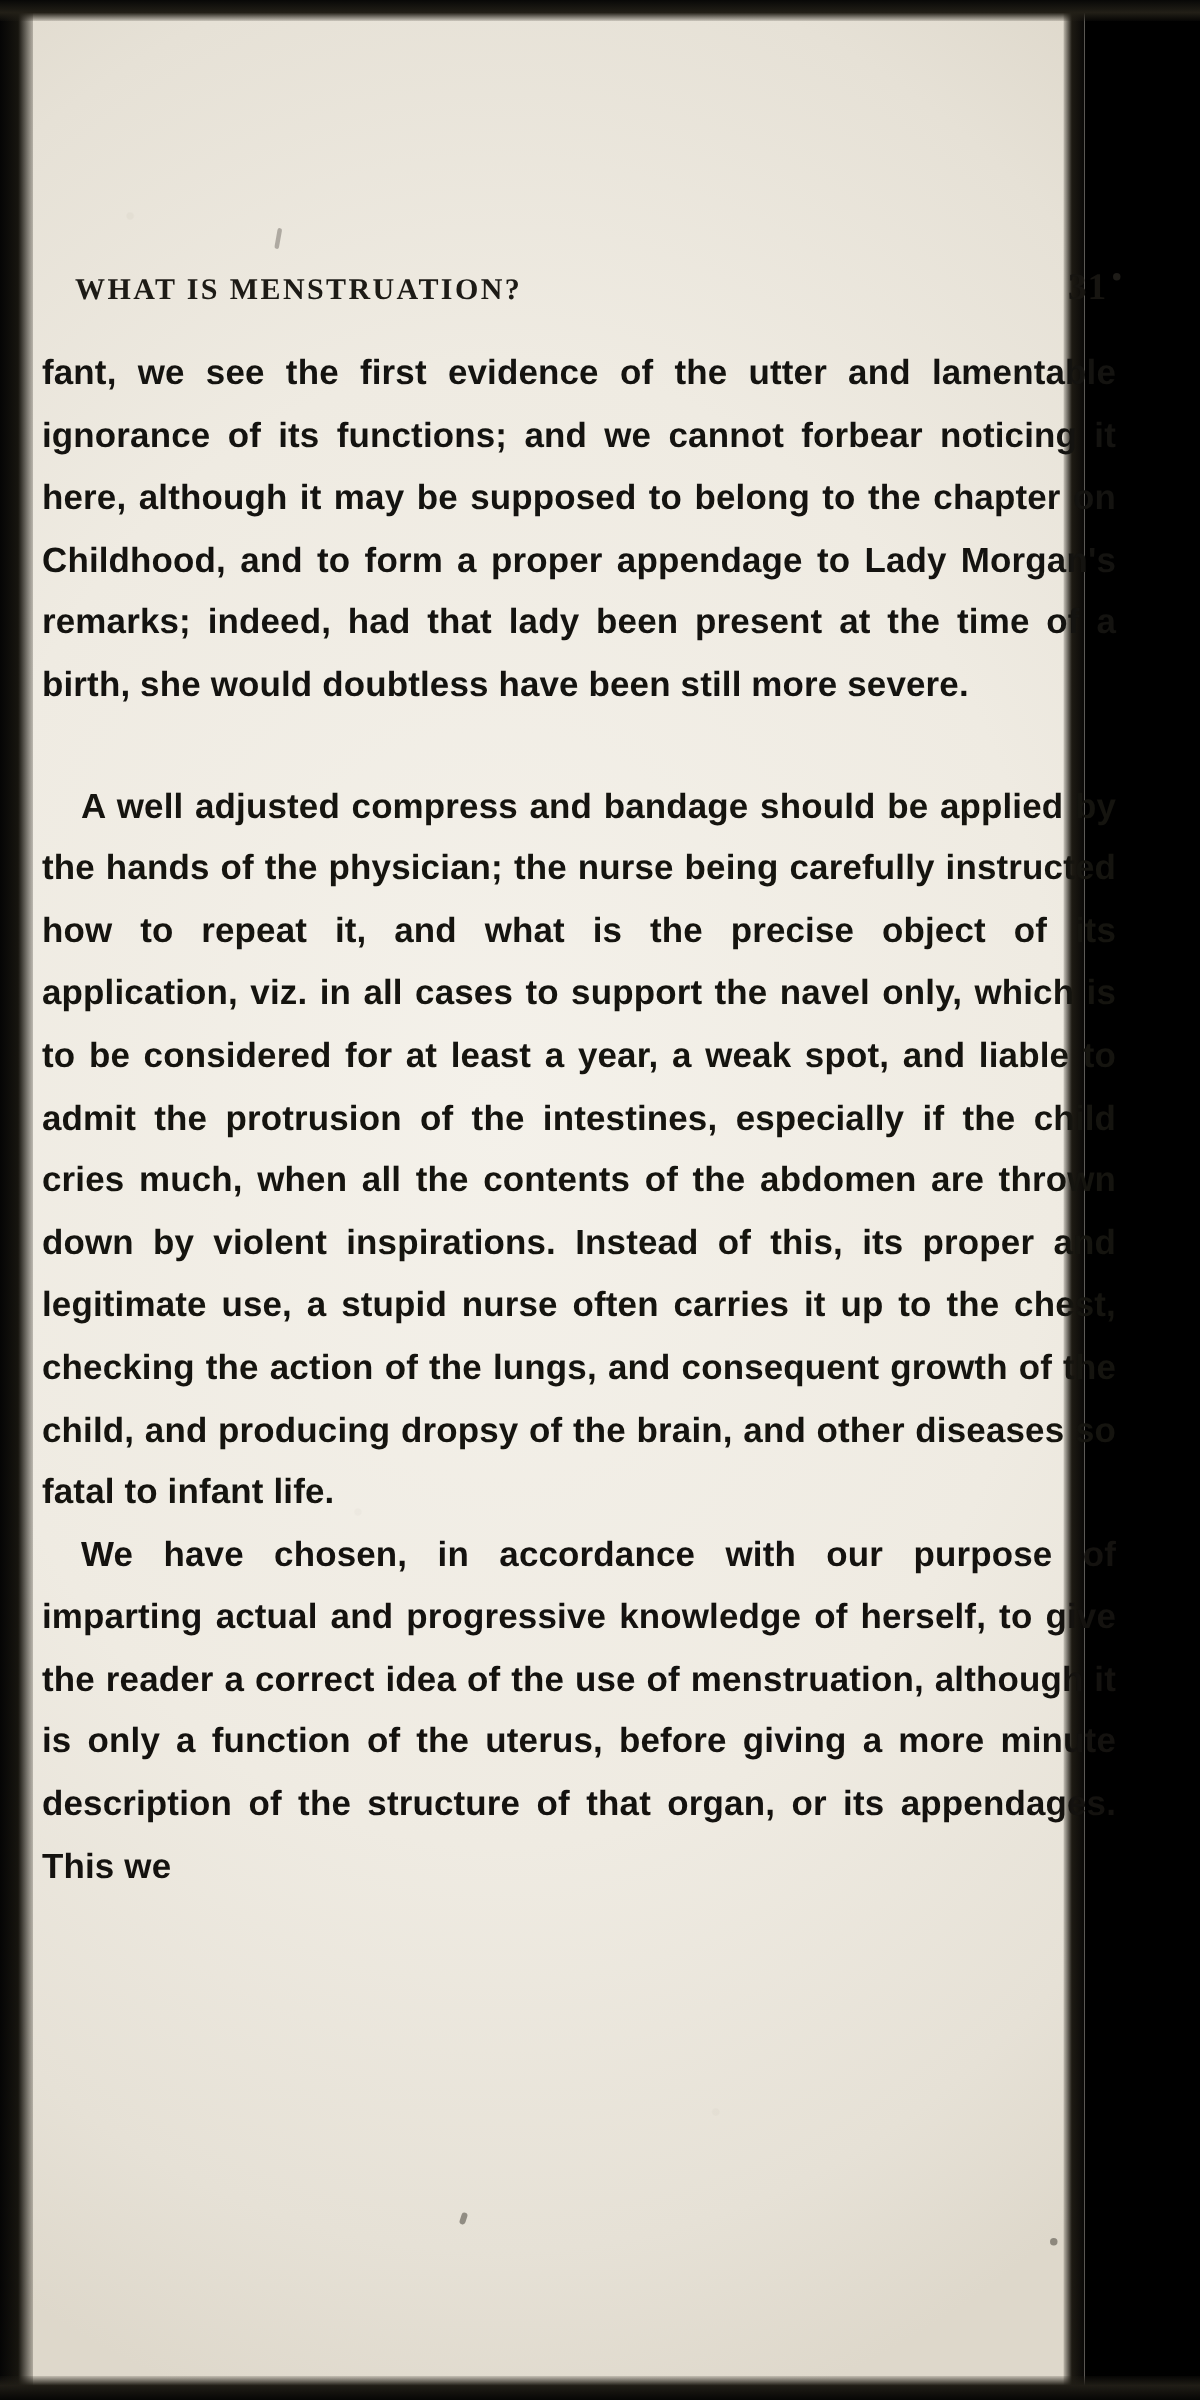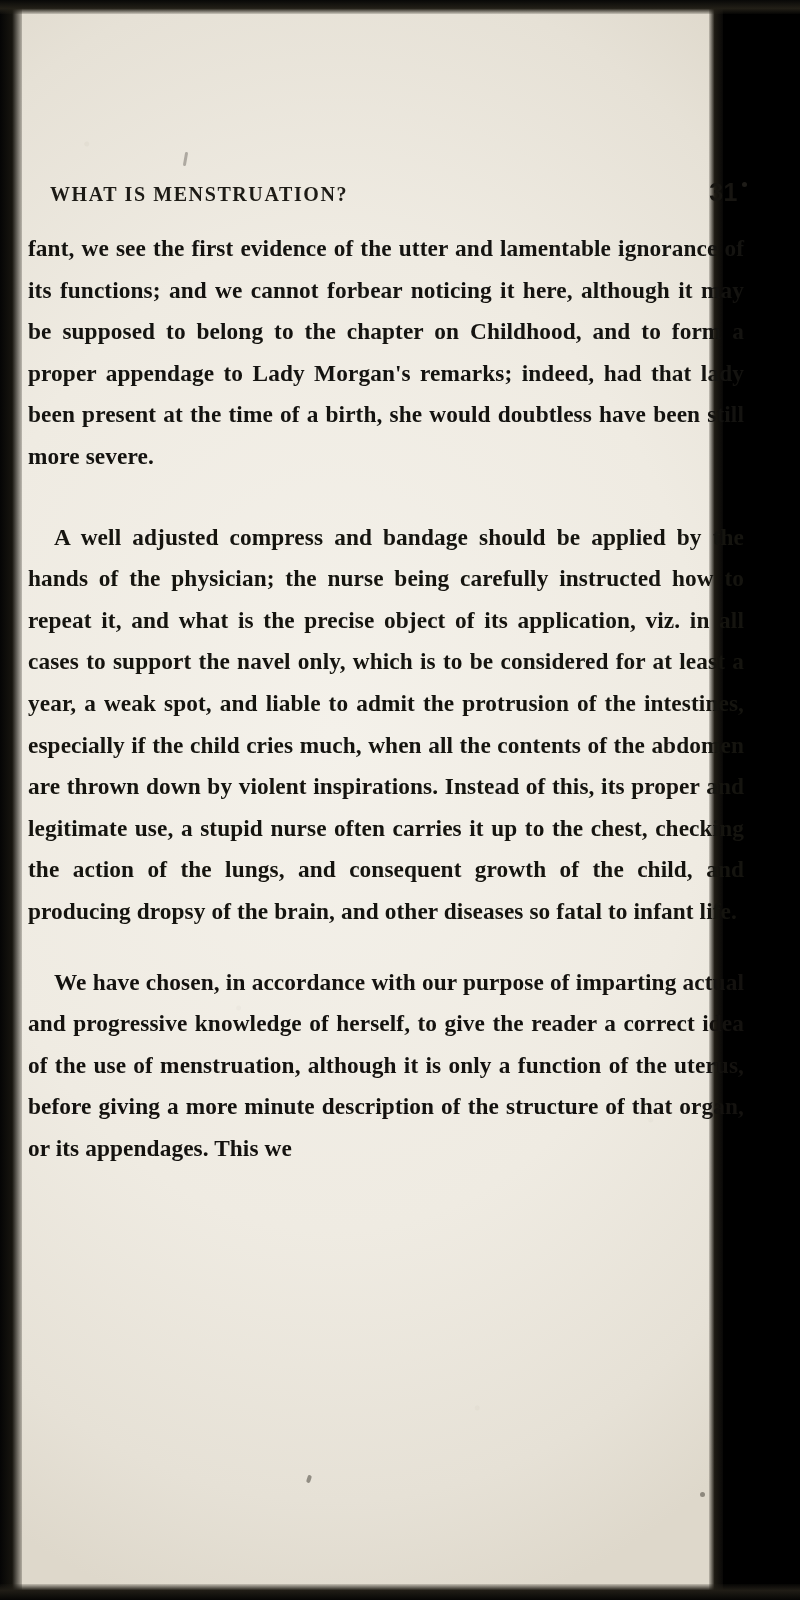--- a/index.html
+++ b/index.html
@@ -71,50 +71,50 @@
   }
   .head-title {
     font-family: "Liberation Serif", serif;
     font-variant: small-caps;
     font-weight: 700;
     font-size: 20px;
     letter-spacing: 1.6px;
     color: #1d1b16;
   }
   .folio {
-    font-family: Liberation Sans, sans-serif;
+    font-family: Liberation Serif, serif;
     font-weight: 700;
     font-size: 25px;
     color: #171511;
     letter-spacing: 0.5px;
   }
 
   .body-text {
     position: absolute;
     left: 2px;
     top: 228px;
     width: 716px;
-    font-family: Liberation Serif, serif;
+    font-family: Liberation Sans, sans-serif;
     font-size: 23.3px;
     line-height: 41.6px;
     color: #141310;
     font-weight: 700;
     letter-spacing: 0.1px;
   }
   .body-text p {
     margin: 0;
     text-align: justify;
     text-justify: inter-word;
   }
   .body-text p.indent {
     text-indent: 26px;
   }
   
   .body-text p:nth-child(2) { color: #15140f; margin-top: 39px; }
-  .body-text p:nth-child(3) { color: #14120f; margin-top: 29px; }
+  .body-text p:nth-child(3) { color: #14120f; }
 
   .speck {
     position: absolute;
     background: #3b3730;
     border-radius: 50%;
     opacity: 0.5;
     pointer-events: none;
   }
 </style>
 </head>

